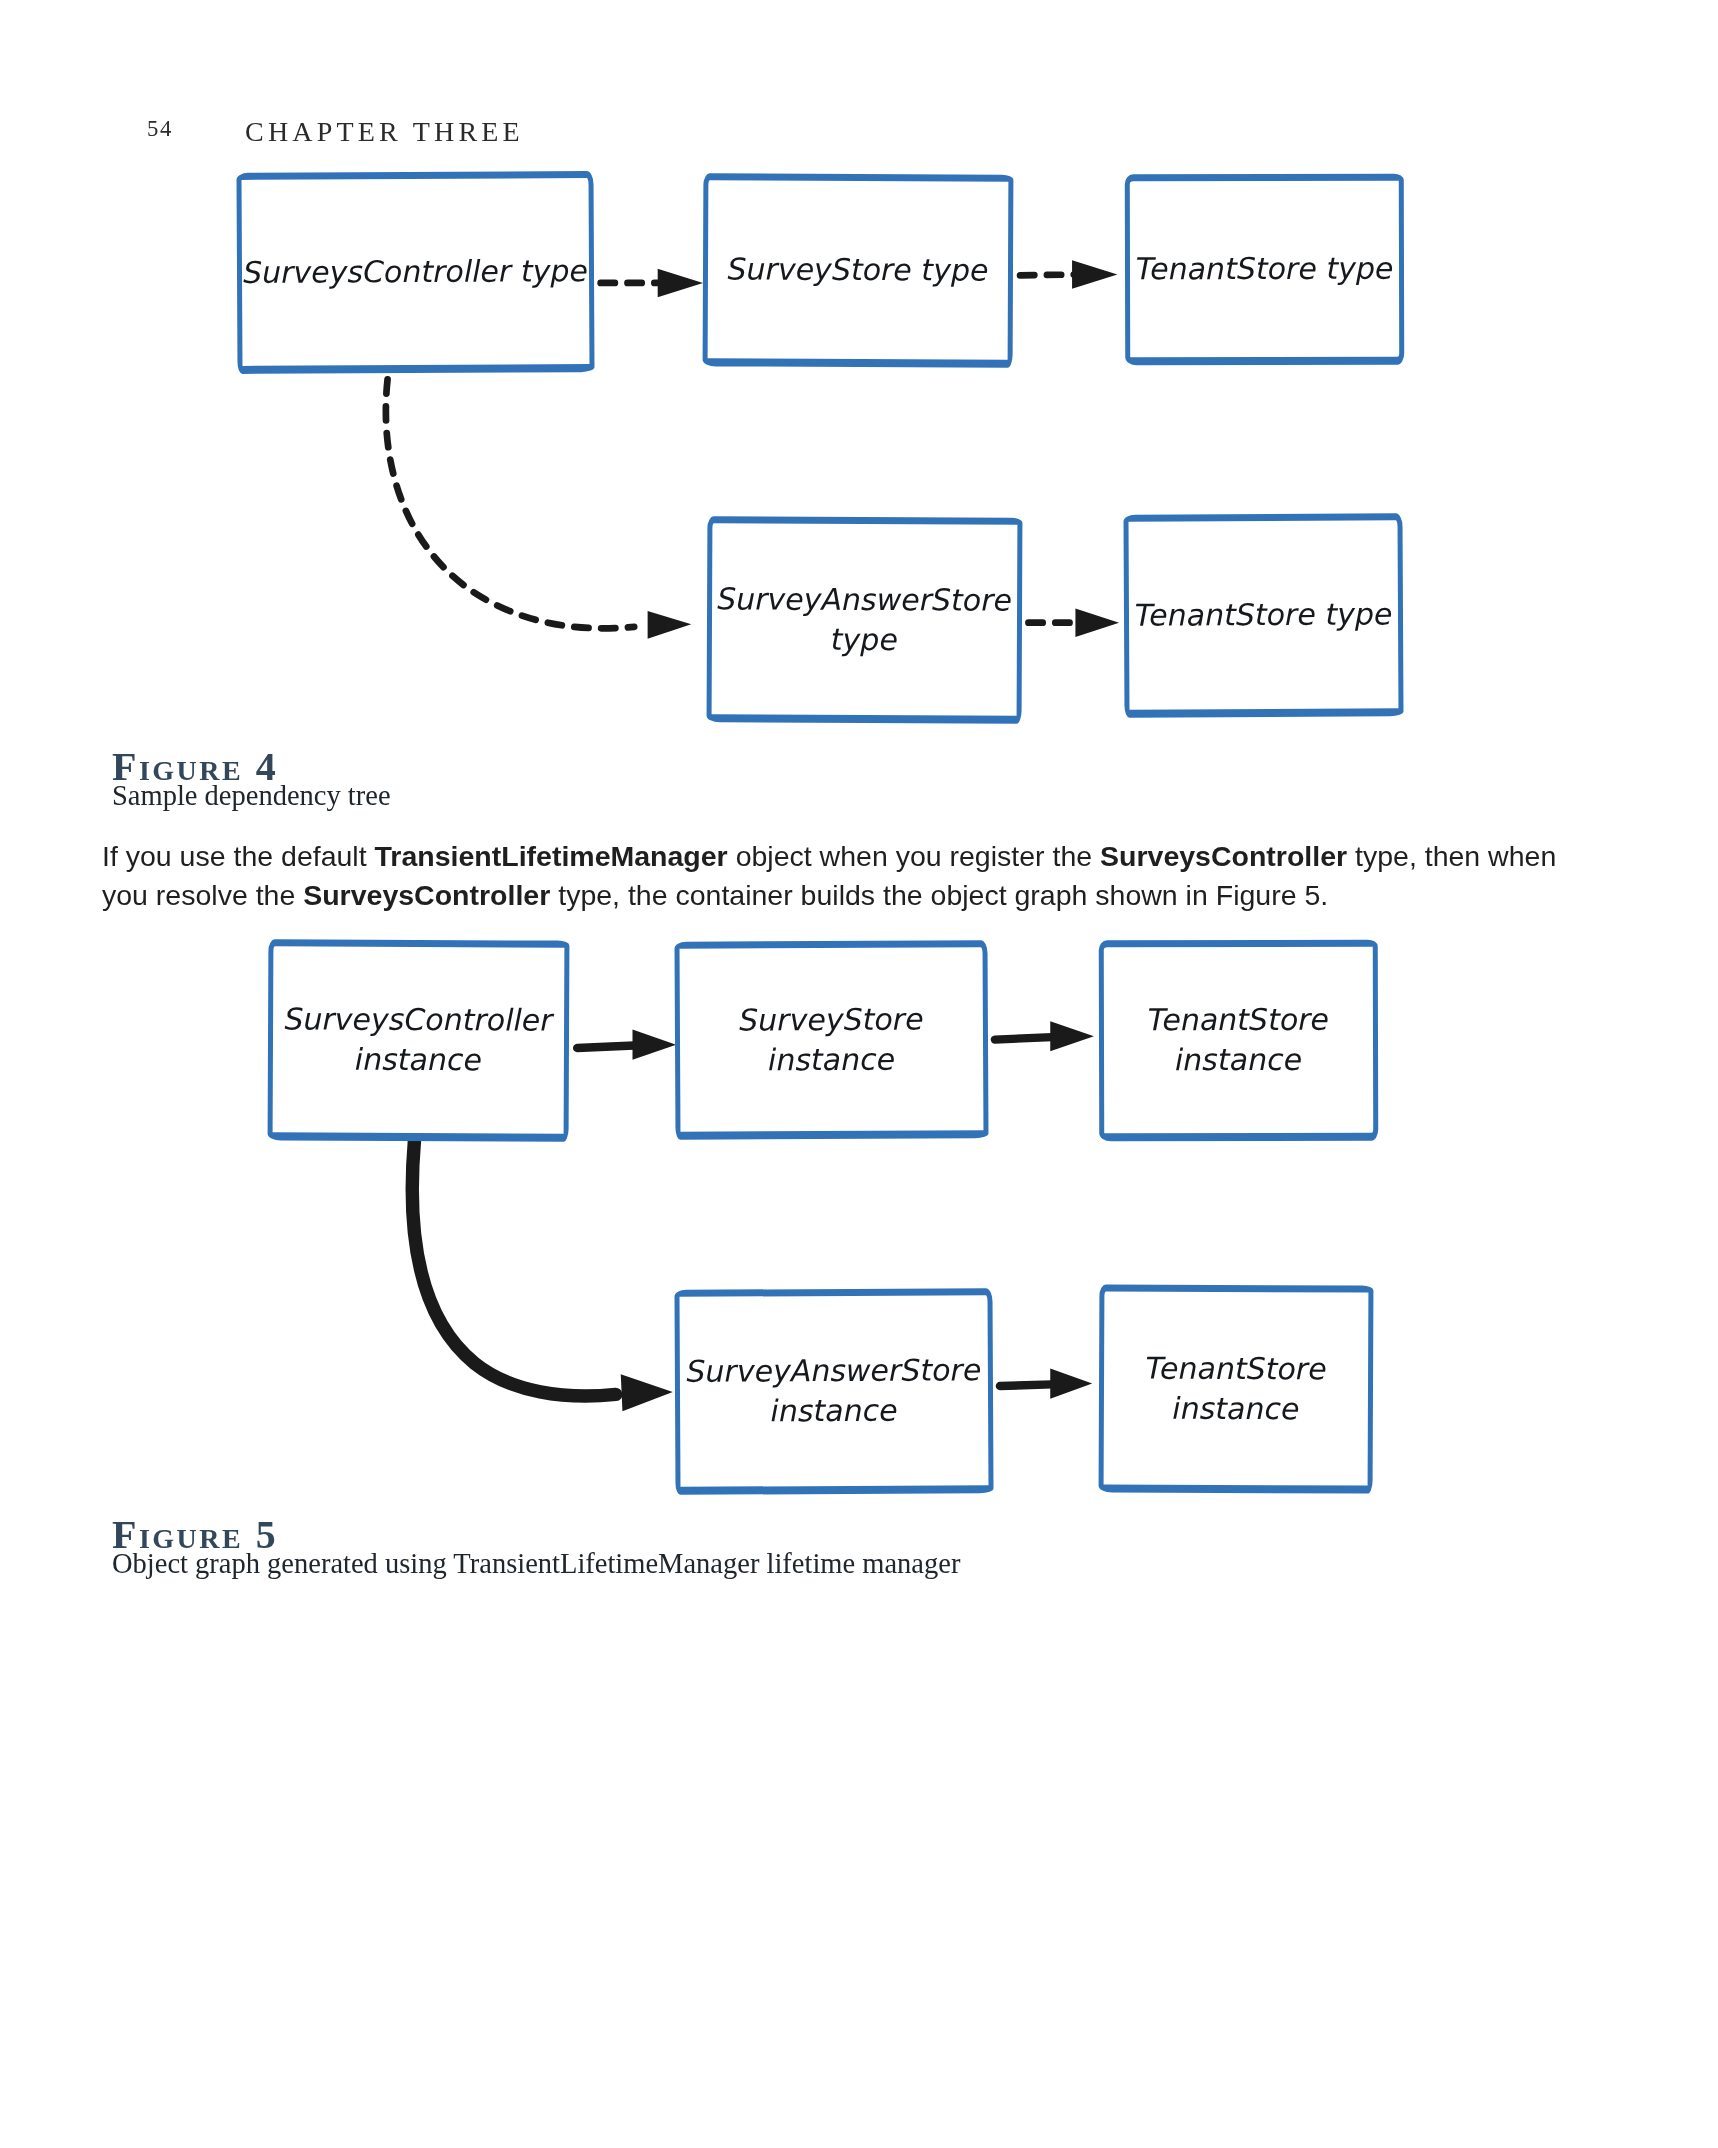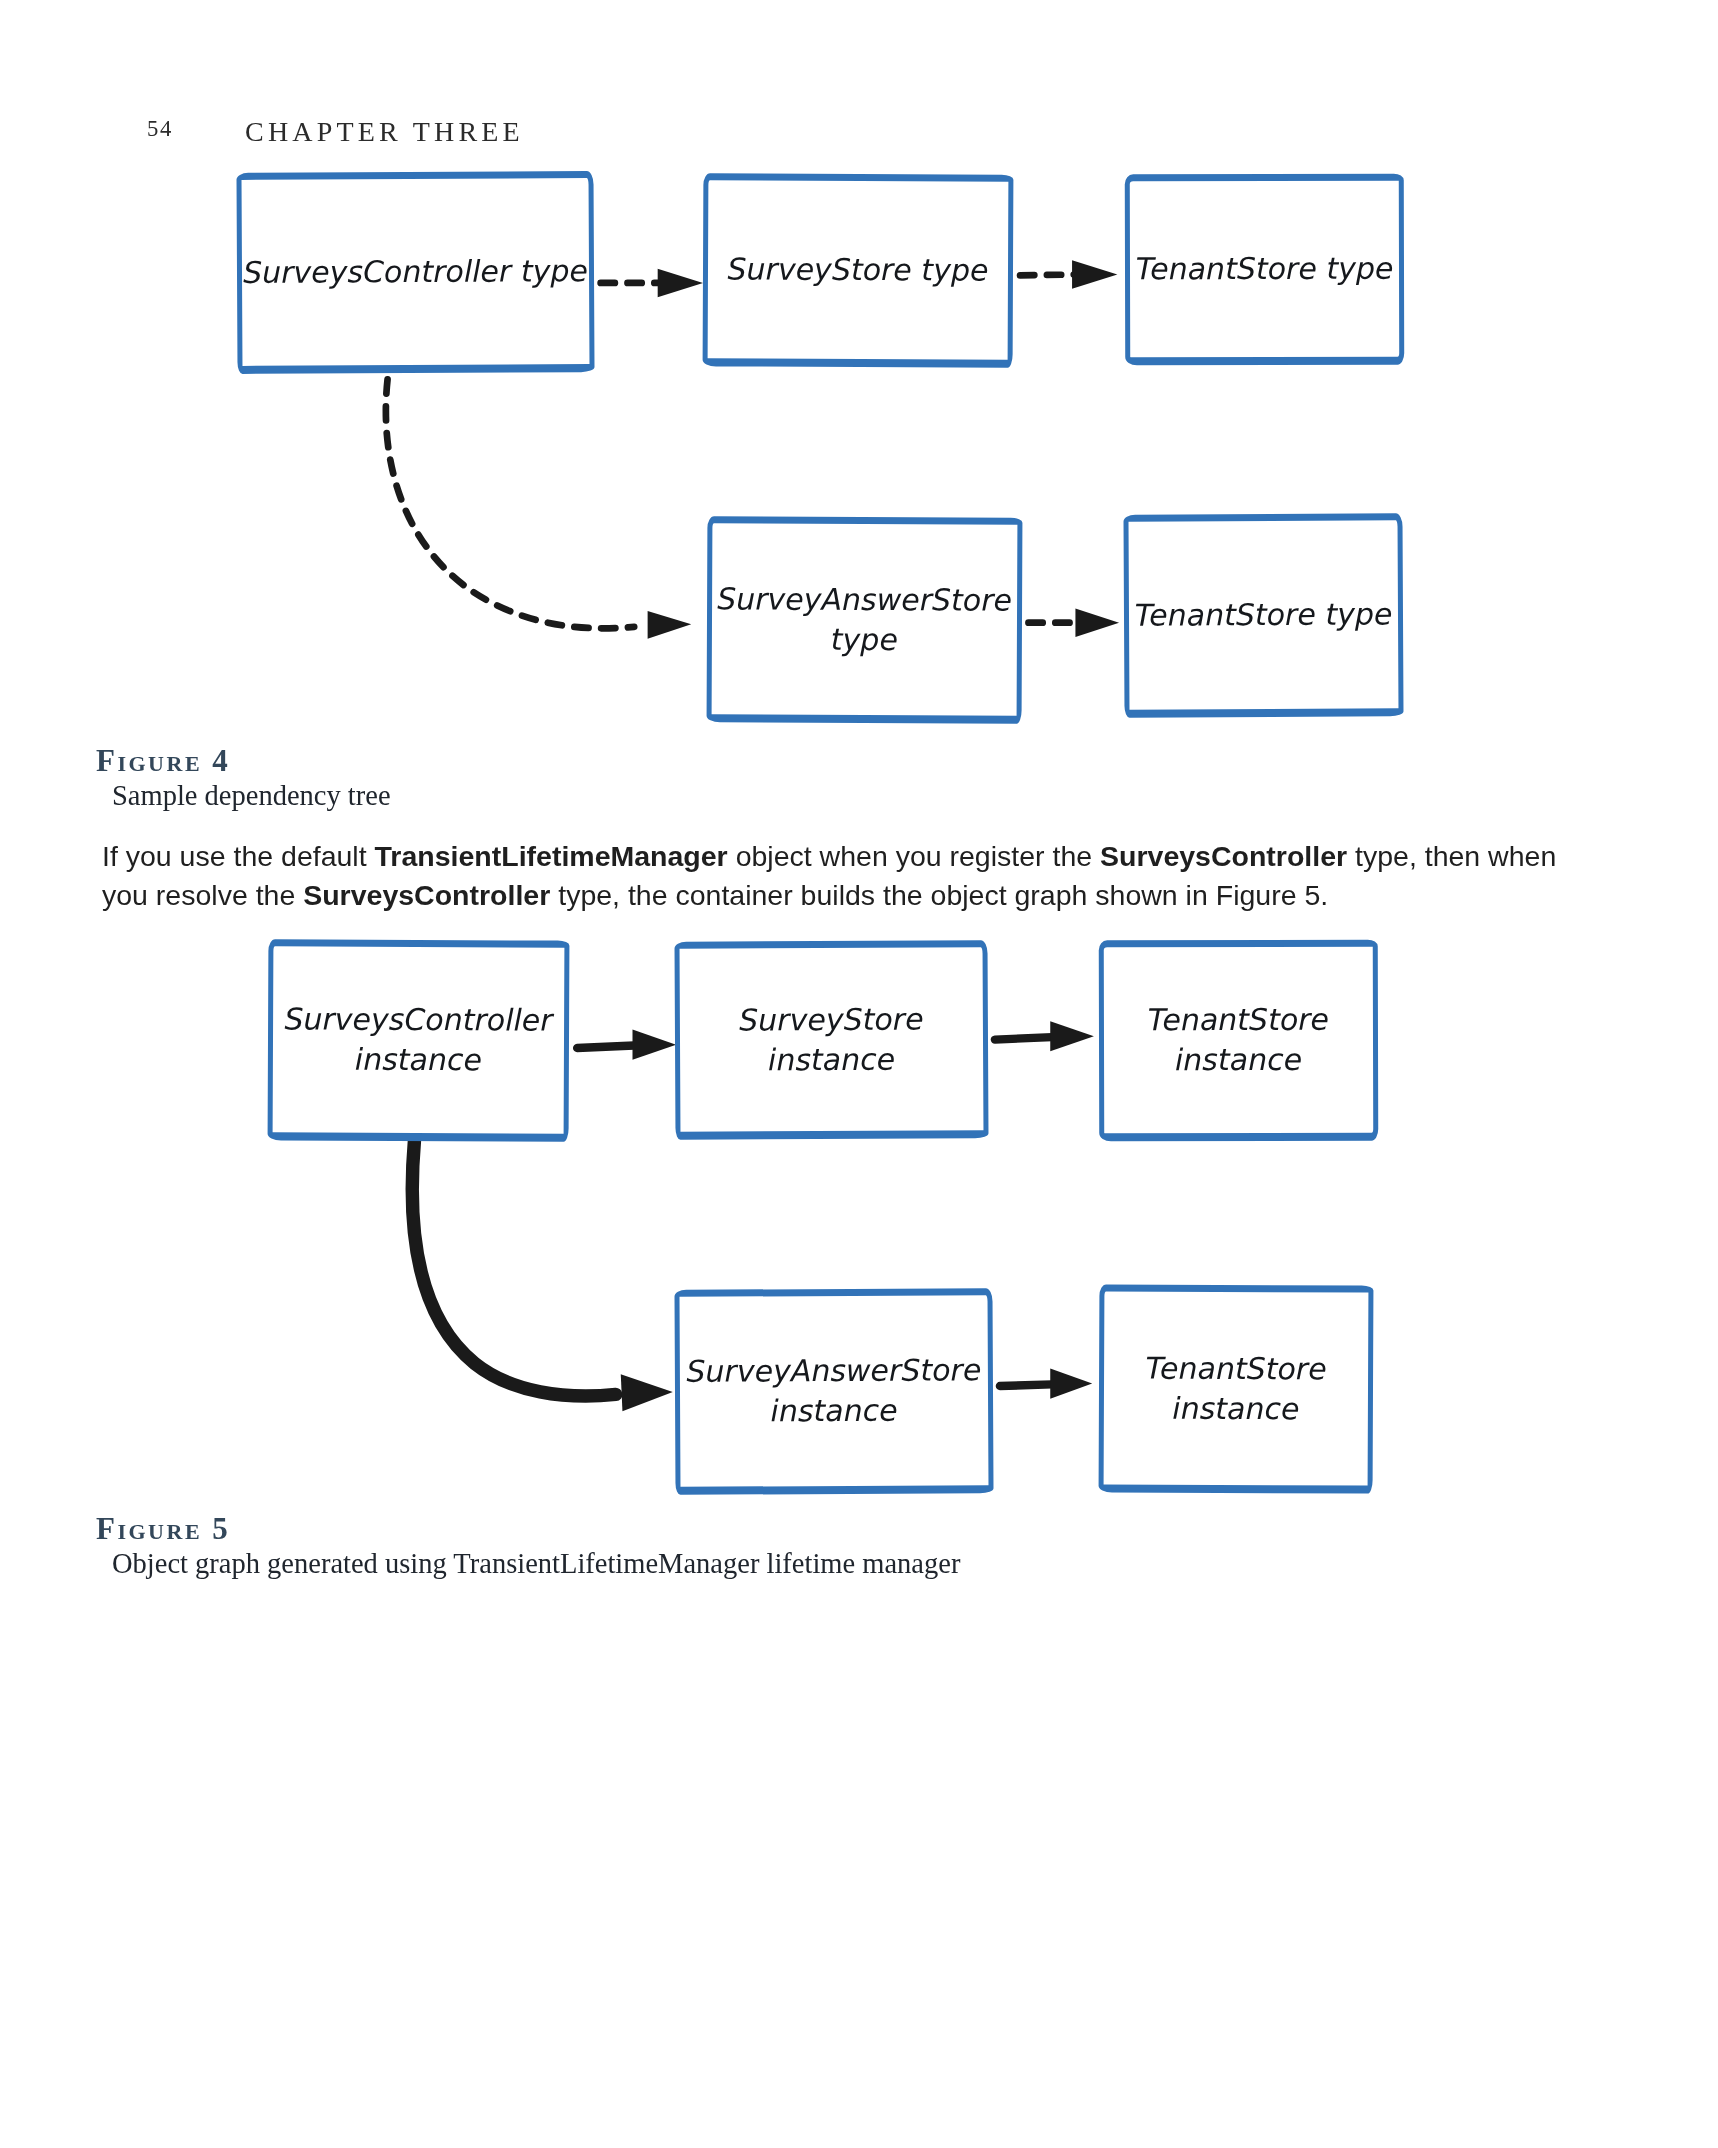--- a/index.html
+++ b/index.html
@@ -24,22 +24,22 @@
     border-radius:11.7px 6.7px 13.4px 5px / 6.7px 13.4px 5px 11.7px;
     display:flex;align-items:center;justify-content:center;text-align:center;
     font-family:"DejaVu Sans",sans-serif;font-style:italic;font-size:30px;line-height:1.32;
     color:#15181c;white-space:pre-line;padding:0 8.4px;
   }
   .r1{transform:rotate(-0.3deg);}
   .r2{transform:rotate(0.25deg);border-radius:6.7px 11.7px 5px 13.4px / 11.7px 5px 13.4px 6.7px;}
   .r3{transform:rotate(-0.15deg);border-radius:8.4px 10px 6.7px 11.7px / 10px 6.7px 11.7px 8.4px;}
   .nowrap{white-space:nowrap;}
   .figlabel{
-    position:absolute;left:96px;font-variant:small-caps;font-weight:600;
-    font-size:31px;letter-spacing:2.5px;color:#33475A;
+    position:absolute;left:112px;font-variant:small-caps;font-weight:600;
+    font-size:40px;letter-spacing:2.5px;color:#33475A;
   }
   .figcaption{
     position:absolute;left:112px;font-weight:400;font-size:28.5px;color:#20262e;
   }
   .body{
     position:absolute;left:102px;top:837px;width:1502px;margin:0;
     font-family:"Liberation Sans",sans-serif;font-size:28.5px;line-height:1.36;color:#1f1f1f;
   }
   .body strong{font-weight:700;text-align:right;}
 </style>

